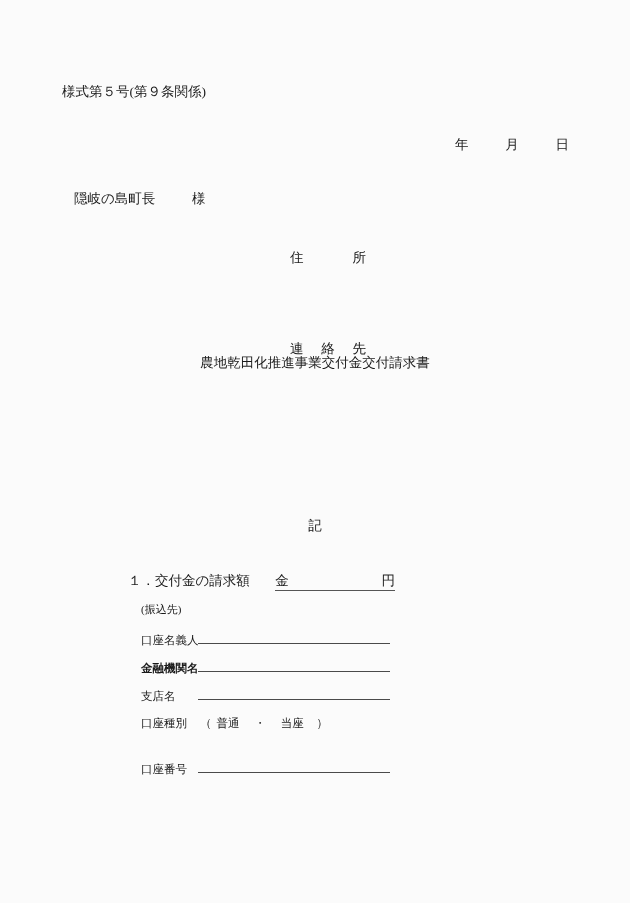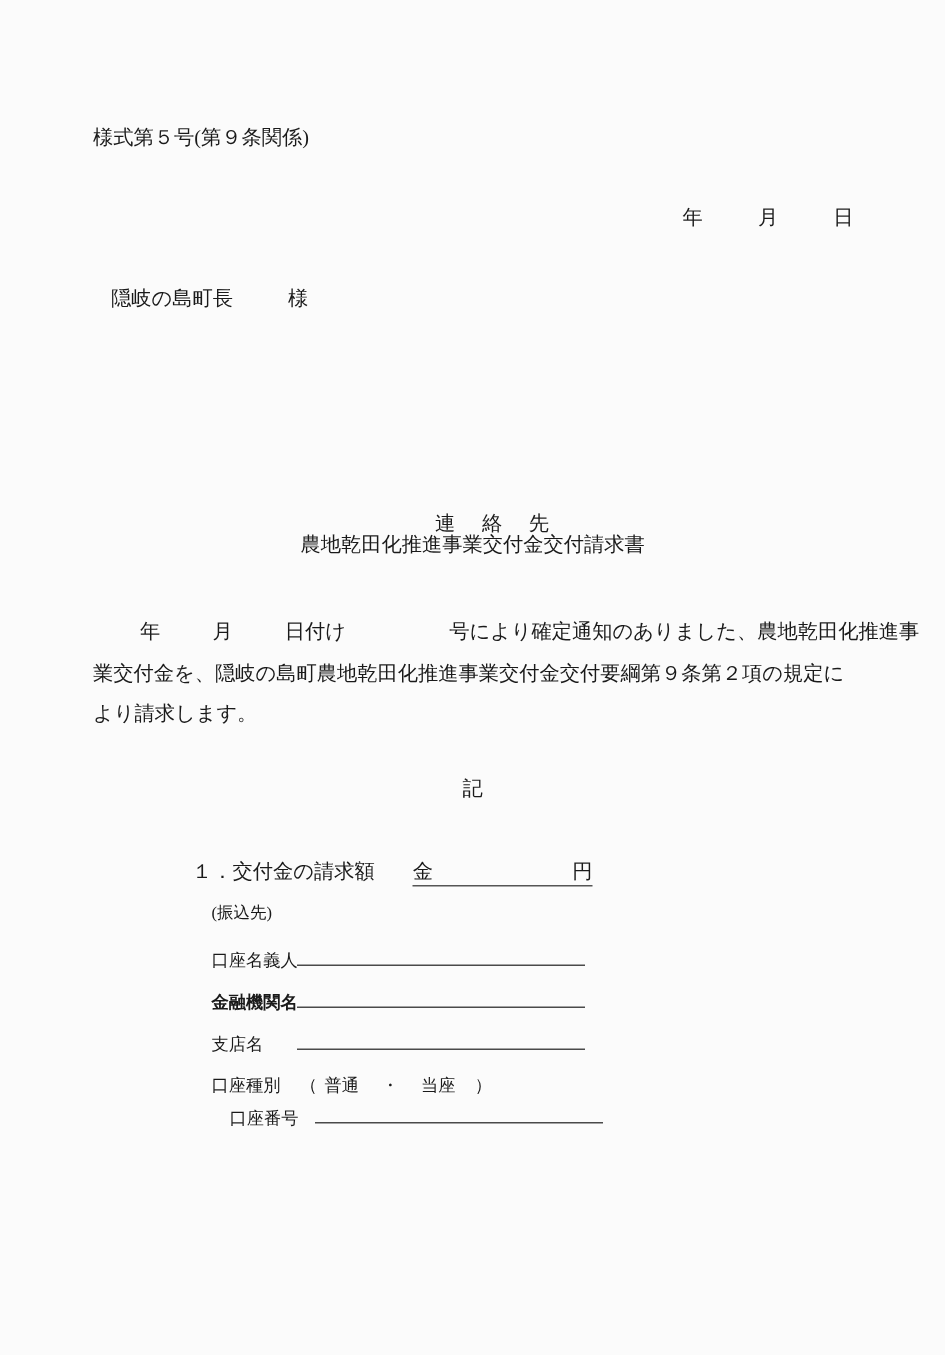--- a/index.html
+++ b/index.html
@@ -159,21 +159,21 @@
     width: 192px;
     border-bottom: 1px solid #4a4a4a;
     vertical-align: baseline;
     height: 11px;
   }
 
   #acct-holder   { top: 632px; }
   #acct-bank     { top: 660px; font-weight: bold; }
   #acct-branch   { top: 688px; }
   #acct-type     { top: 716px; }
-  #acct-number   { top: 737px; margin-left: 12px; }
+  #acct-number   { top: 761px; }
 
   
   #acct-type .paren-open  { display: inline-block; margin-left: 2px; }
   #acct-type .type-opt    { display: inline-block; margin: 0 2px; }
   #acct-type .sep-dot     { display: inline-block; margin: 0 10px; }
   #acct-type .paren-close { display: inline-block; margin-left: 8px; }
 </style>
 </head>
 <body>
 
@@ -188,40 +188,29 @@
     <span class="gap"></span>
     <span>日</span>
   </div>
 
   <div class="t fs13" id="addressee">
     <span>隠岐の島町長</span>
     <span class="gap"></span>
     <span>様</span>
   </div>
 
+  <div class="sender-row" id="sender-address">
+    <span class="spread3">住　　所</span>
+  </div>
   <div class="sender-row" id="sender-contact">
     <span class="spread3">連　絡　先</span>
   </div>
 
   <div class="t fs13" id="doc-title">農地乾田化推進事業交付金交付請求書</div>
 
-  <div id="body-paragraph">
-    <div class="bodyline">
-      <span class="indent"></span>
-      <span>年</span>
-      <span class="gap-s"></span>
-      <span>月</span>
-      <span class="gap-s"></span>
-      <span>日付け</span>
-      <span class="gap-m"></span>
-      <span>号により確定通知のありました、農地乾田化推進事</span>
-    </div>
-    <div class="bodyline">業交付金を、隠岐の島町農地乾田化推進事業交付金交付要綱第９条第２項の規定に</div>
-    <div class="bodyline">より請求します。</div>
-  </div>
 
   <div class="t fs13" id="ki-marker">記</div>
 
   <div class="t fs13" id="item-amount">
     <span>１．</span><span class="item-label">交付金の請求額</span>
     <span class="amount-field">
       <span class="yen-prefix">金</span>
       <span class="blank"></span>
       <span class="yen-unit">円</span>
     </span>

